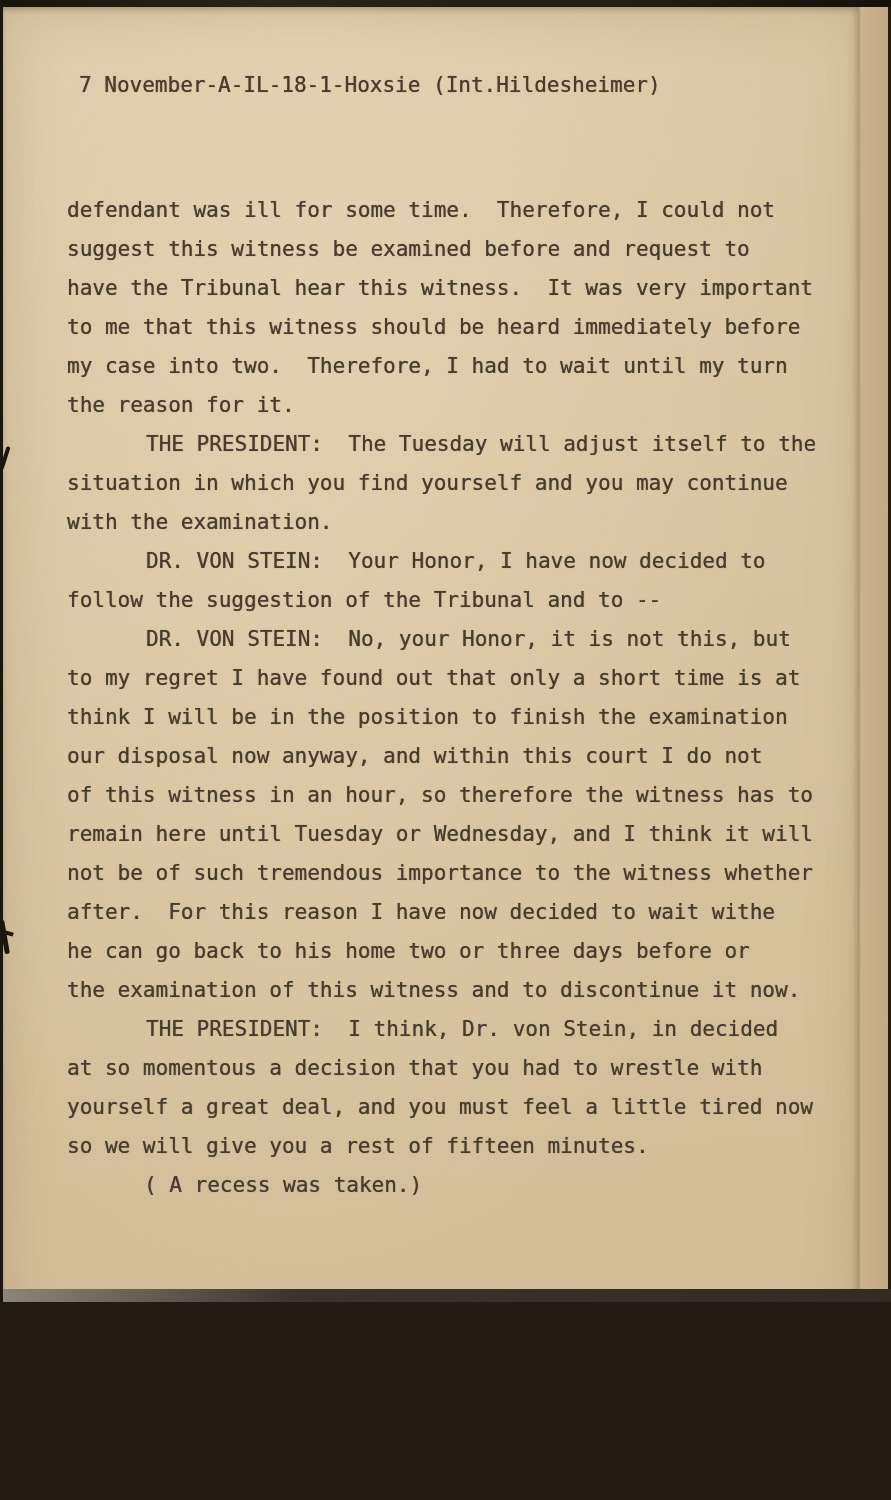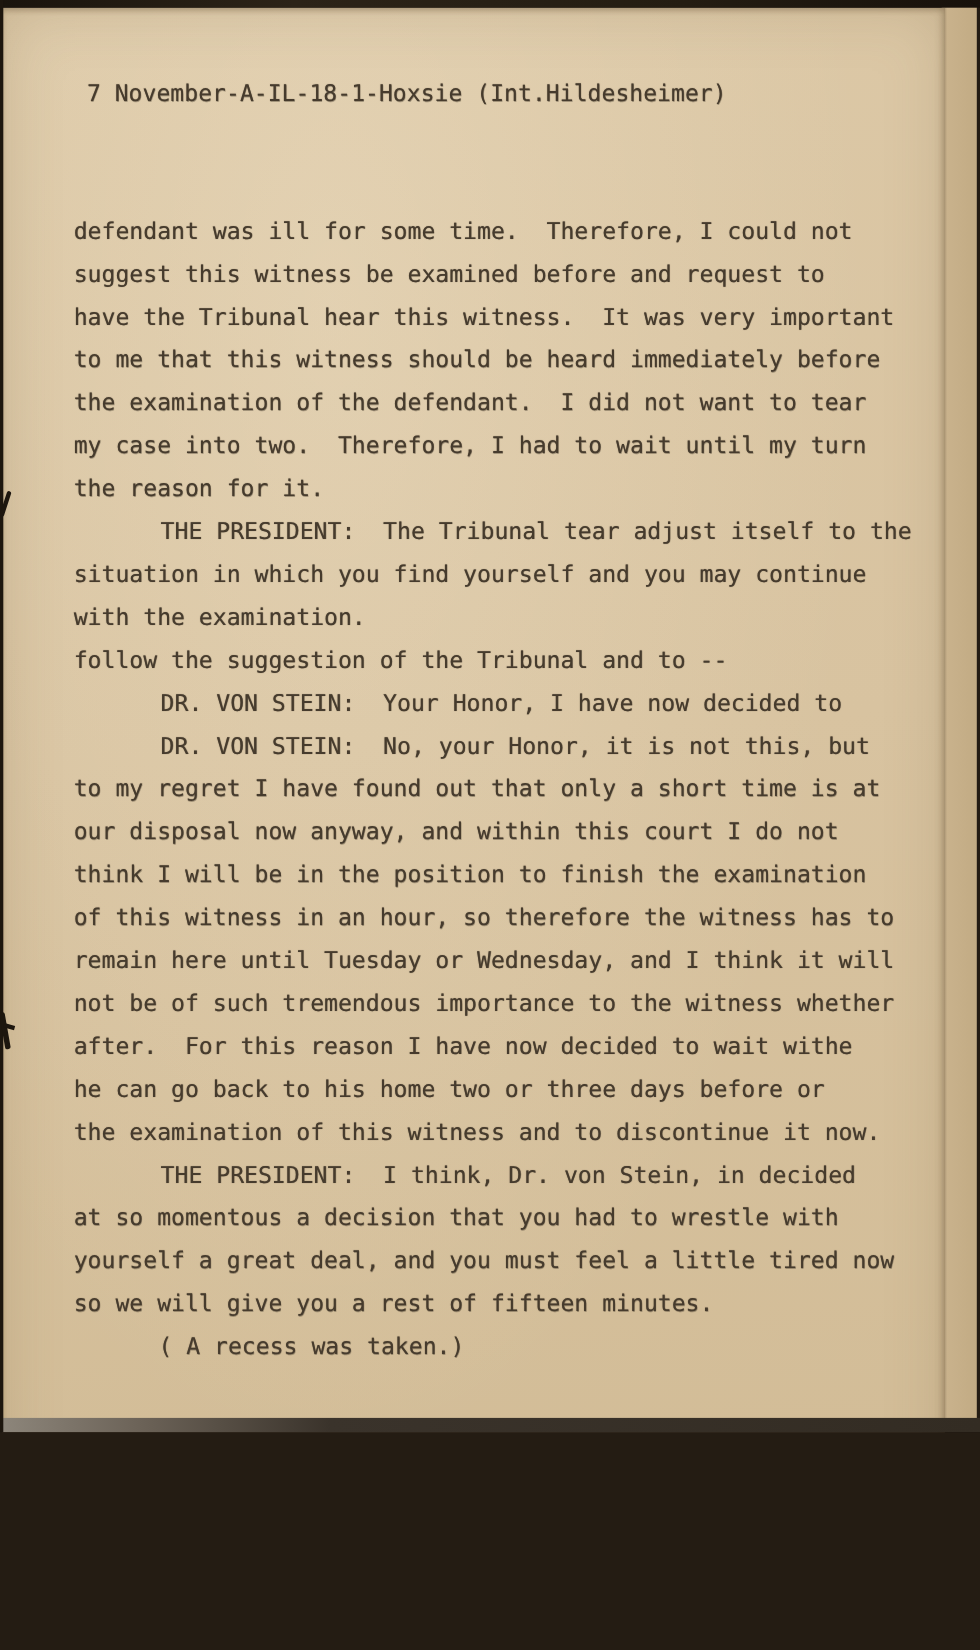--- a/index.html
+++ b/index.html
@@ -83,32 +83,31 @@
   <div class="paper">
     <div class="header">
       <div class="typed hdr-line hdr1">7 November-A-IL-18-1-Hoxsie (Int.Hildesheimer)</div>
     </div>
 
     <div class="body-block">
         <div class="typed tline ind0">defendant was ill for some time.  Therefore, I could not</div>
         <div class="typed tline ind0">suggest this witness be examined before and request to</div>
         <div class="typed tline ind0">have the Tribunal hear this witness.  It was very important</div>
         <div class="typed tline ind0">to me that this witness should be heard immediately before</div>
-        <div class="typed tline ind0">the examination of the defendant.  I did not want to tear</div>
         <div class="typed tline ind0">my case into two.  Therefore, I had to wait until my turn</div>
         <div class="typed tline ind0">the reason for it.</div>
-        <div class="typed tline ind1">THE PRESIDENT:  The Tribunal tear adjust itself to the</div>
+        <div class="typed tline ind1">THE PRESIDENT:  The Tuesday will adjust itself to the</div>
         <div class="typed tline ind0">situation in which you find yourself and you may continue</div>
         <div class="typed tline ind0">with the examination.</div>
+        <div class="typed tline ind1">DR. VON STEIN:  Your Honor, I have now decided to</div>
         <div class="typed tline ind0">follow the suggestion of the Tribunal and to --</div>
-        <div class="typed tline ind1">DR. VON STEIN:  Your Honor, I have now decided to</div>
         <div class="typed tline ind1">DR. VON STEIN:  No, your Honor, it is not this, but</div>
         <div class="typed tline ind0">to my regret I have found out that only a short time is at</div>
+        <div class="typed tline ind0">think I will be in the position to finish the examination</div>
         <div class="typed tline ind0">our disposal now anyway, and within this court I do not</div>
-        <div class="typed tline ind0">think I will be in the position to finish the examination</div>
         <div class="typed tline ind0">of this witness in an hour, so therefore the witness has to</div>
         <div class="typed tline ind0">remain here until Tuesday or Wednesday, and I think it will</div>
         <div class="typed tline ind0">not be of such tremendous importance to the witness whether</div>
         <div class="typed tline ind0">after.  For this reason I have now decided to wait withe</div>
         <div class="typed tline ind0">he can go back to his home two or three days before or</div>
         <div class="typed tline ind0">the examination of this witness and to discontinue it now.</div>
         <div class="typed tline ind1">THE PRESIDENT:  I think, Dr. von Stein, in decided</div>
         <div class="typed tline ind0">at so momentous a decision that you had to wrestle with</div>
         <div class="typed tline ind0">yourself a great deal, and you must feel a little tired now</div>
         <div class="typed tline ind0">so we will give you a rest of fifteen minutes.</div>

